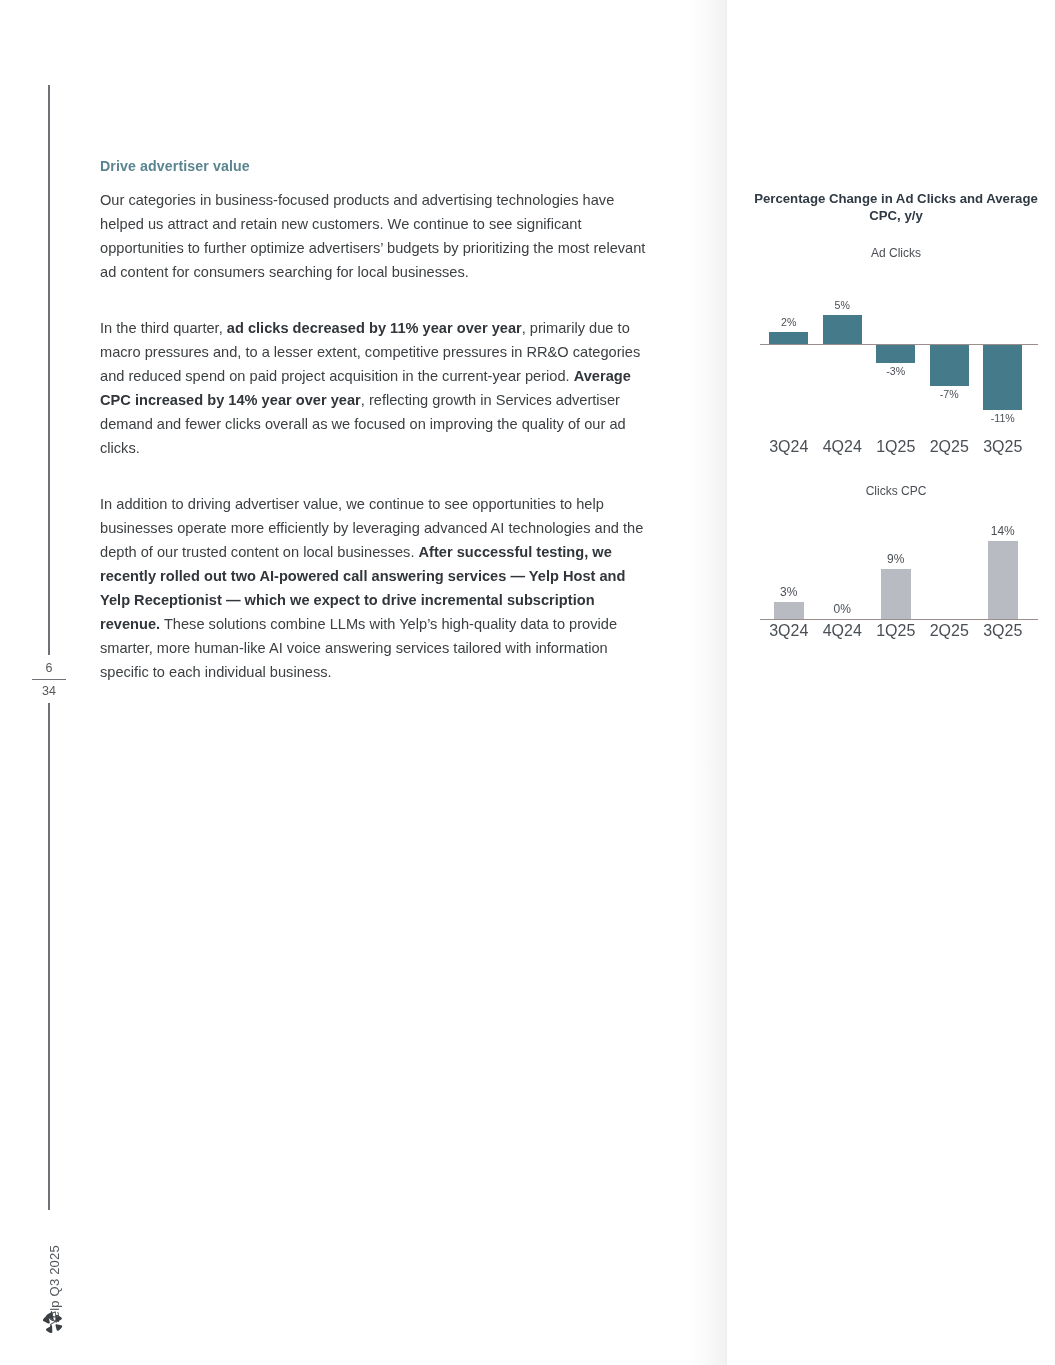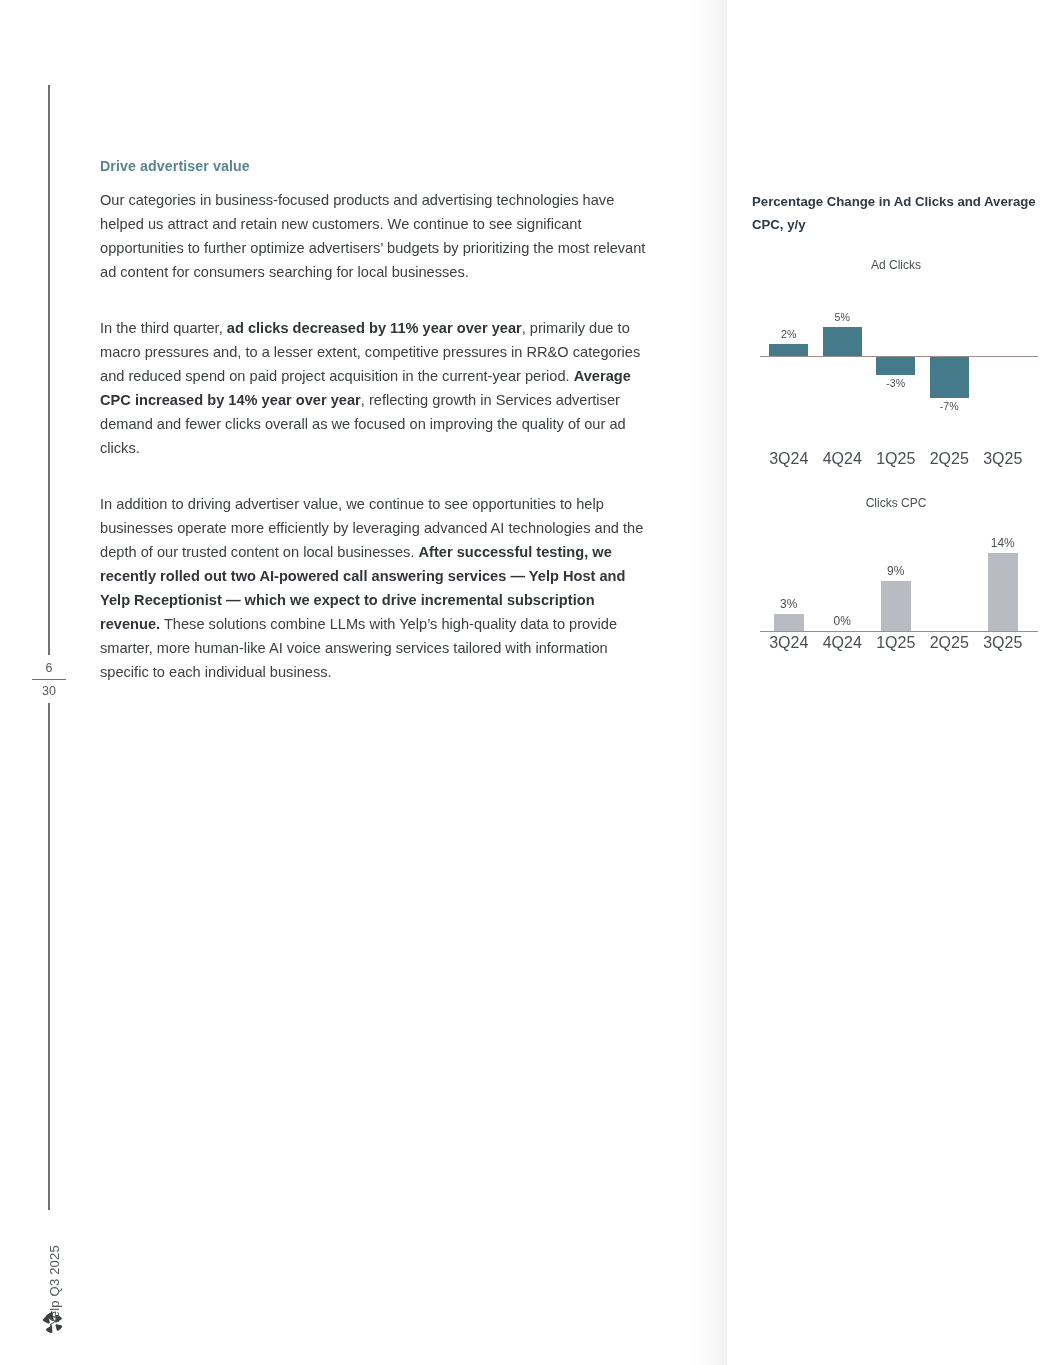--- a/index.html
+++ b/index.html
@@ -114,22 +114,22 @@
   .chart-panel {
     position: absolute;
     left: 752px;
     top: 190px;
     width: 288px;
   }
   .chart-title {
     font-size: 13.2px;
     font-weight: bold;
     color: #2f3a45;
-    text-align: left;
-    line-height: 23px;
+    text-align: center;
+    line-height: 17px;
     margin: 0 0 22px 0;
   }
   .chart-sub {
     font-size: 12px;
     color: #4a4f55;
     text-align: center;
     margin: 0 0 6px 0;
   }
 
   
@@ -226,21 +226,21 @@
 <body>
 
 <div class="gutter"></div>
 <div class="gutter-line"></div>
 
 <div class="rail"></div>
 
 <div class="page-num">
   <span class="cur">6</span>
   <span class="divider"></span>
-  <span class="tot">30</span>
+  <span class="tot">34</span>
 </div>
 
 <div class="footer-mark">
   <div class="footer-label">Yelp Q3 2025</div>
   <span class="burst">
     <svg width="26" height="26" viewBox="0 0 26 26" aria-hidden="true">
       <g fill="#3a3f44">
         <path d="M12.3 2.2c1.0-.2 1.6.5 1.6 1.5l.1 7.0c0 1.1-1.3 1.6-2.0.8L7.6 7.0c-.6-.7-.4-1.7.4-2.1 1.3-.8 2.8-1.4 4.3-1.7z" transform="rotate(-8 13 13)"></path>
         <path d="M21.9 9.6c.7.7.5 1.7-.4 2.1l-4.6 2.2c-1.0.5-2.0-.4-1.7-1.4l1.4-5.2c.2-.9 1.2-1.3 2.0-.7 1.3.9 2.4 1.9 3.3 3.0z" transform="rotate(-8 13 13)"></path>
         <path d="M4.0 10.9c-.8-.4-1.0-1.4-.3-2.1 1.0-1.1 2.2-2.0 3.5-2.7.9-.5 1.9 0 2.0 1.0l.6 5.4c.1 1.1-.9 1.8-1.9 1.3L4.0 10.9z" transform="rotate(-8 13 13)"></path>
@@ -275,20 +275,24 @@
         <div class="cl-val" style="top: 32.5px;">5%</div>
       </div>
       <div class="cl-col" style="left: 117px;">
         <div class="cl-bar neg" style="background: rgb(69, 122, 139); height: 17.7px;"></div>
         <div class="cl-val" style="top: 98.7px;">-3%</div>
       </div>
       <div class="cl-col" style="left: 170.5px;">
         <div class="cl-bar neg" style="background: rgb(69, 122, 139); height: 41.3px;"></div>
         <div class="cl-val" style="top: 122.3px;">-7%</div>
       </div>
+      <div class="cl-col" style="left: 224px;">
+        <div class="cl-bar neg" style="background: rgb(69, 122, 139); height: 64.9px;"></div>
+        <div class="cl-val" style="top: 145.9px;">-11%</div>
+      </div>
     </div>
   <div class="xaxis">
       <div class="xtick" style="left: 10px;">3Q24</div>
       <div class="xtick" style="left: 63.5px;">4Q24</div>
       <div class="xtick" style="left: 117px;">1Q25</div>
       <div class="xtick" style="left: 170.5px;">2Q25</div>
       <div class="xtick" style="left: 224px;">3Q25</div>
     </div>
 
   <div class="chart-sub" style="margin-top:26px;">Clicks CPC</div>

